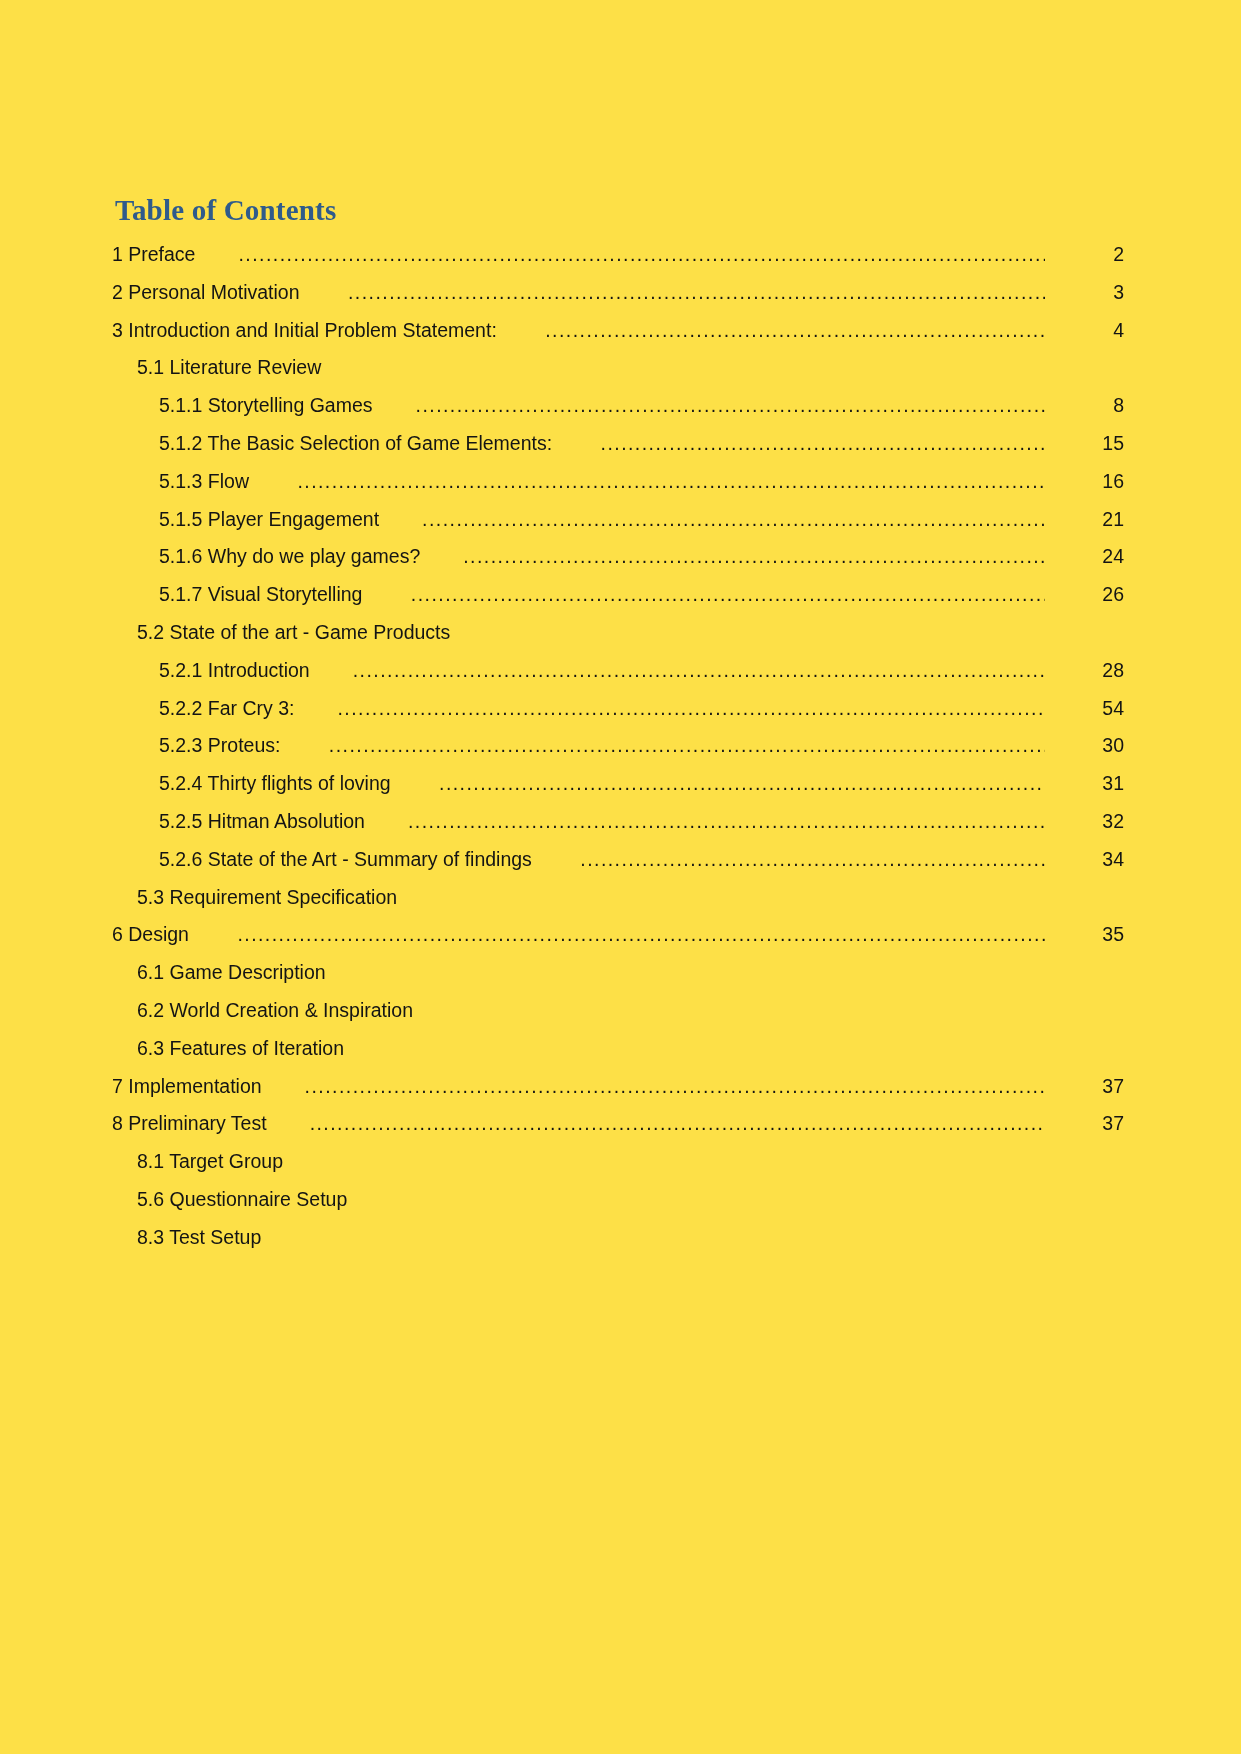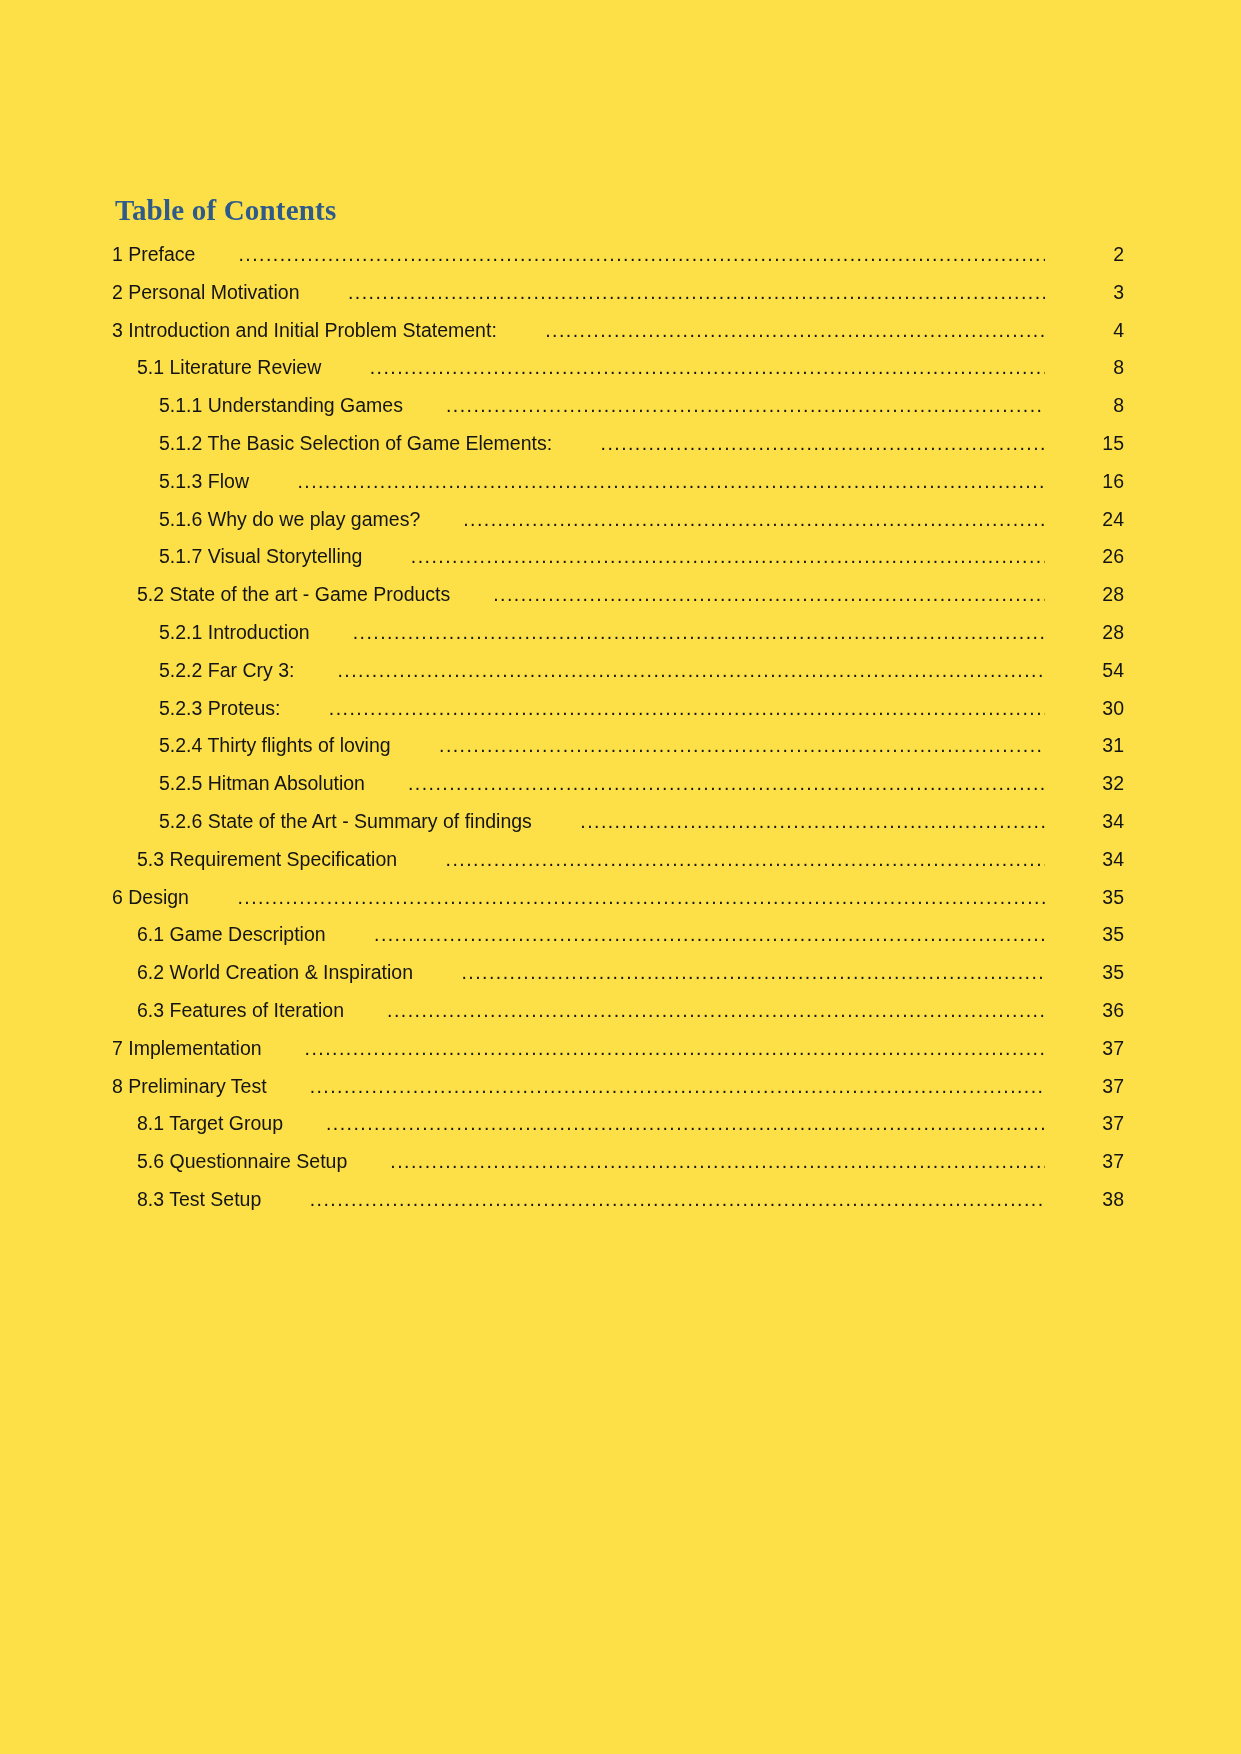--- a/index.html
+++ b/index.html
@@ -74,21 +74,21 @@
     white-space: nowrap;
   }
   .toc-entry .pageno {
     flex: 0 0 auto;
     width: 30px;
     text-align: right;
     padding-left: 6px;
   }
   
   .lvl1 { padding-left: 0px; }
-  .lvl2 { padding-left: 25px; }
+  .lvl2 { padding-left: 25px; flex-direction: column; }
   .lvl3 { padding-left: 47px; }
   
   .gap .label::after { content: "\00a0"; }
 </style>
 </head>
 <body>
 
 <div class="page">
   <div class="toc-wrap">
     <div class="toc-title">Table of Contents</div>
@@ -107,33 +107,38 @@
           <span class="label">3 Introduction and Initial Problem Statement:</span>
           <span class="leader"></span>
           <span class="pageno">4</span>
         </div>
         <div class="toc-entry lvl2 gap">
           <span class="label">5.1 Literature Review</span>
           <span class="leader"></span>
           <span class="pageno">8</span>
         </div>
         <div class="toc-entry lvl3">
-          <span class="label">5.1.1 Understanding Games</span>
+          <span class="label">5.1.1 Storytelling Games</span>
           <span class="leader"></span>
           <span class="pageno">8</span>
         </div>
         <div class="toc-entry lvl3 gap">
           <span class="label">5.1.2 The Basic Selection of Game Elements:</span>
           <span class="leader"></span>
           <span class="pageno">15</span>
         </div>
         <div class="toc-entry lvl3 gap">
           <span class="label">5.1.3 Flow</span>
           <span class="leader"></span>
           <span class="pageno">16</span>
+        </div>
+        <div class="toc-entry lvl3">
+          <span class="label">5.1.5 Player Engagement</span>
+          <span class="leader"></span>
+          <span class="pageno">21</span>
         </div>
         <div class="toc-entry lvl3">
           <span class="label">5.1.6 Why do we play games?</span>
           <span class="leader"></span>
           <span class="pageno">24</span>
         </div>
         <div class="toc-entry lvl3 gap">
           <span class="label">5.1.7 Visual Storytelling</span>
           <span class="leader"></span>
           <span class="pageno">26</span>

